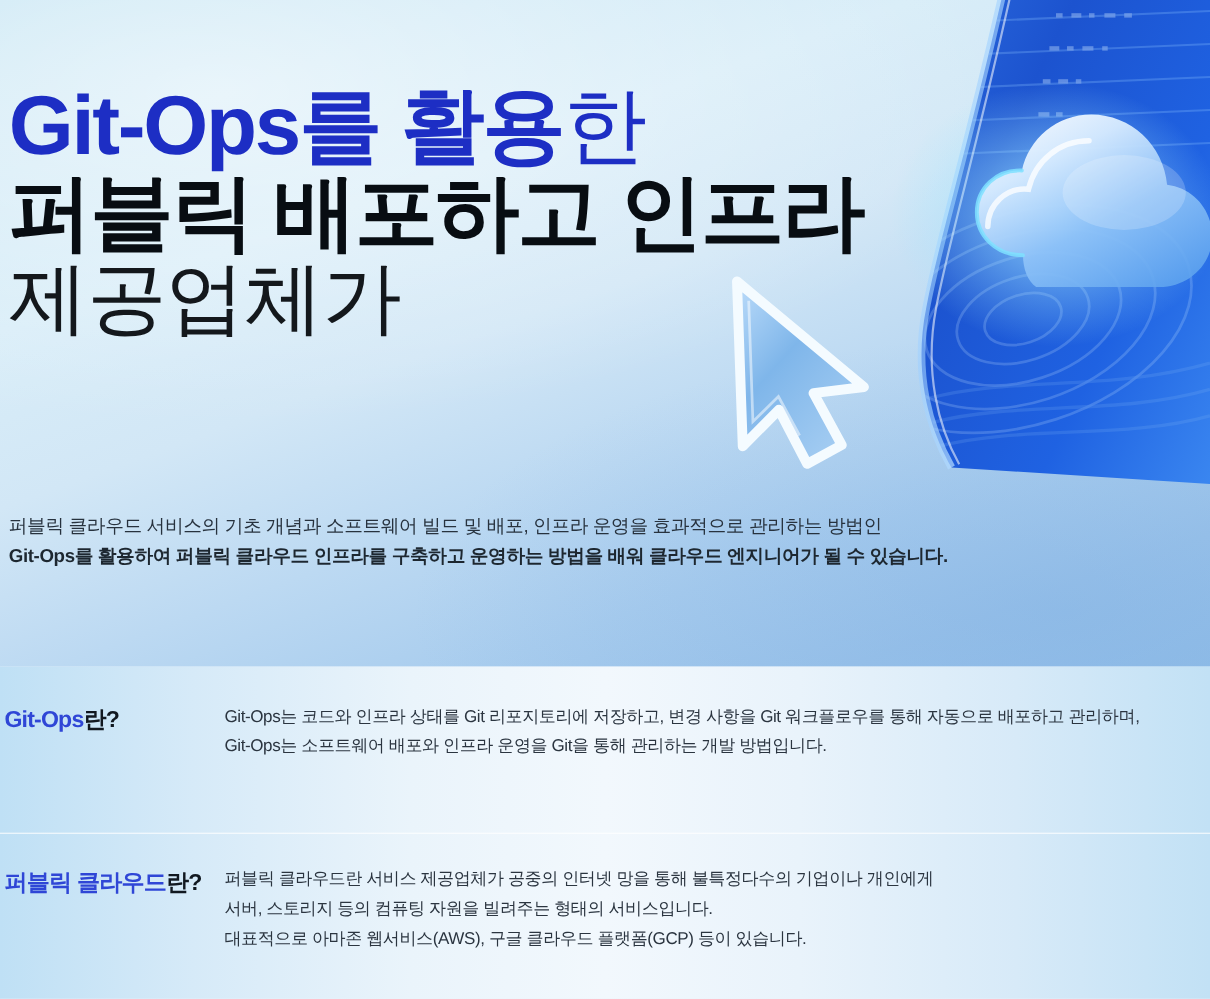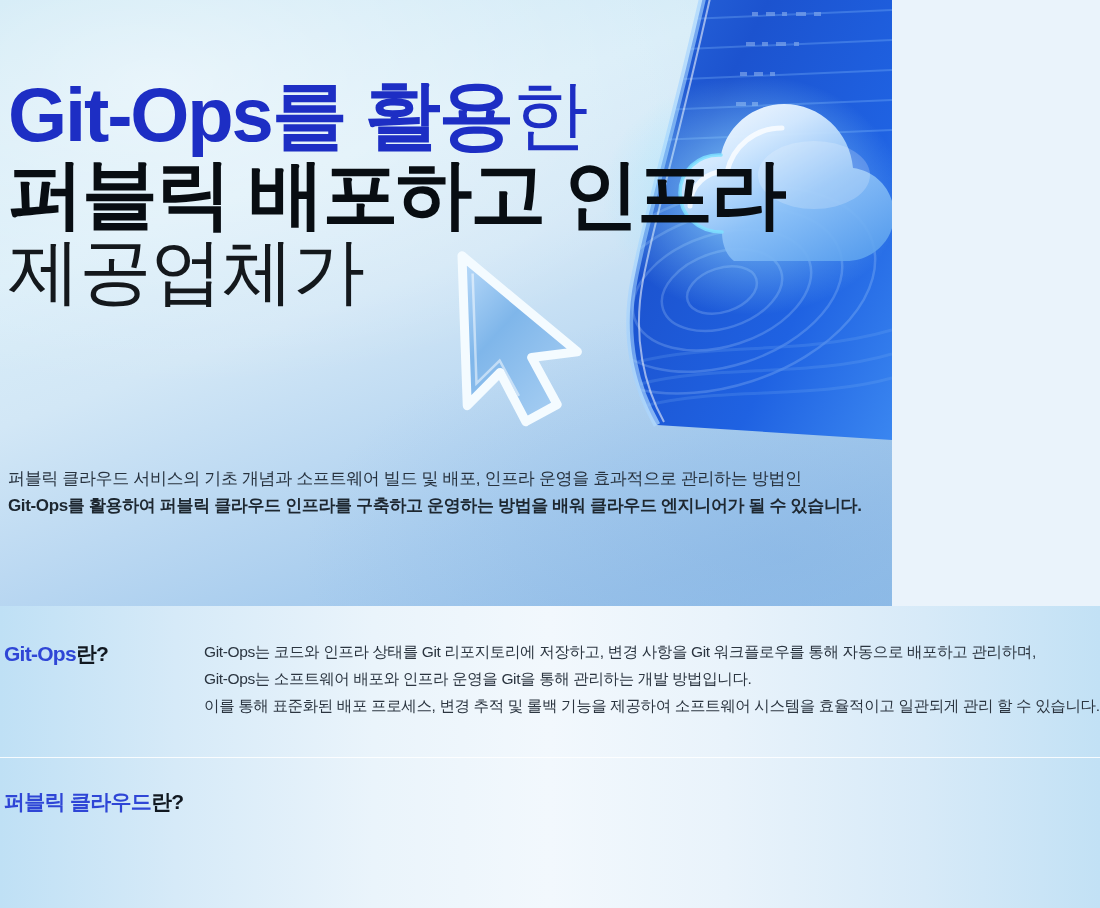--- a/index.html
+++ b/index.html
@@ -20,21 +20,21 @@
   .page {
     position:relative;
     width:1100px;
     height:908px;
     overflow:hidden;
   }
 
   
   .hero {
     position:relative;
-    width:892px;
+    width:1100px;
     height:606px;
     overflow:hidden;
     background:
       linear-gradient(160deg,
         #c3e4f3 0%,
         #cfe9f6 16%,
         #d8edf8 30%,
         #d2e7f6 46%,
         #bcd9f2 62%,
         #a9cdee 76%,
@@ -301,22 +301,26 @@
     </div>
   </section>
 
   <section class="info-wrap">
 
     <div class="info-row first">
       <div class="info-label"><span class="lbl-blue">Git-Ops</span><span>란?</span></div>
       <div class="info-body">
         <span class="bline">Git-Ops는 코드와 인프라 상태를 Git 리포지토리에 저장하고, 변경 사항을 Git 워크플로우를 통해 자동으로 배포하고 관리하며,</span>
         <span class="bline">Git-Ops는 소프트웨어 배포와 인프라 운영을 Git을 통해 관리하는 개발 방법입니다.</span>
-        <span class="bline">이를 통해 표준화된 배포 프로세스, 변경 추적 및 롤백 기능을 제공하여 소프트웨어 시스템을 효율적이고 일관되게 관리 할 수 있습니다.</span>
       </div>
     </div>
 
     <div class="info-row second">
       <div class="info-label"><span class="lbl-blue">퍼블릭 클라우드</span><span>란?</span></div>
+      <div class="info-body">
+        <span class="bline">퍼블릭 클라우드란 서비스 제공업체가 공중의 인터넷 망을 통해 불특정다수의 기업이나 개인에게</span>
+        <span class="bline">서버, 스토리지 등의 컴퓨팅 자원을 빌려주는 형태의 서비스입니다.</span>
+        <span class="bline">대표적으로 아마존 웹서비스(AWS), 구글 클라우드 플랫폼(GCP) 등이 있습니다.</span>
+      </div>
     </div>
 
   </section>
 </div>
 
 </body></html>

